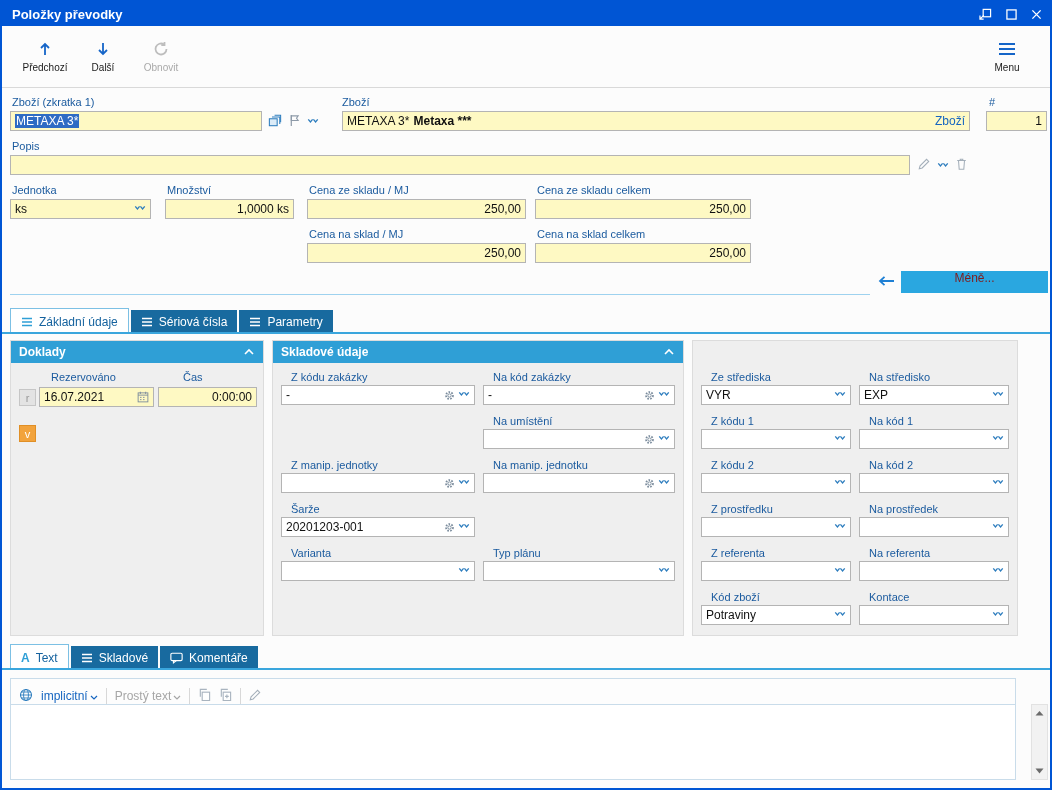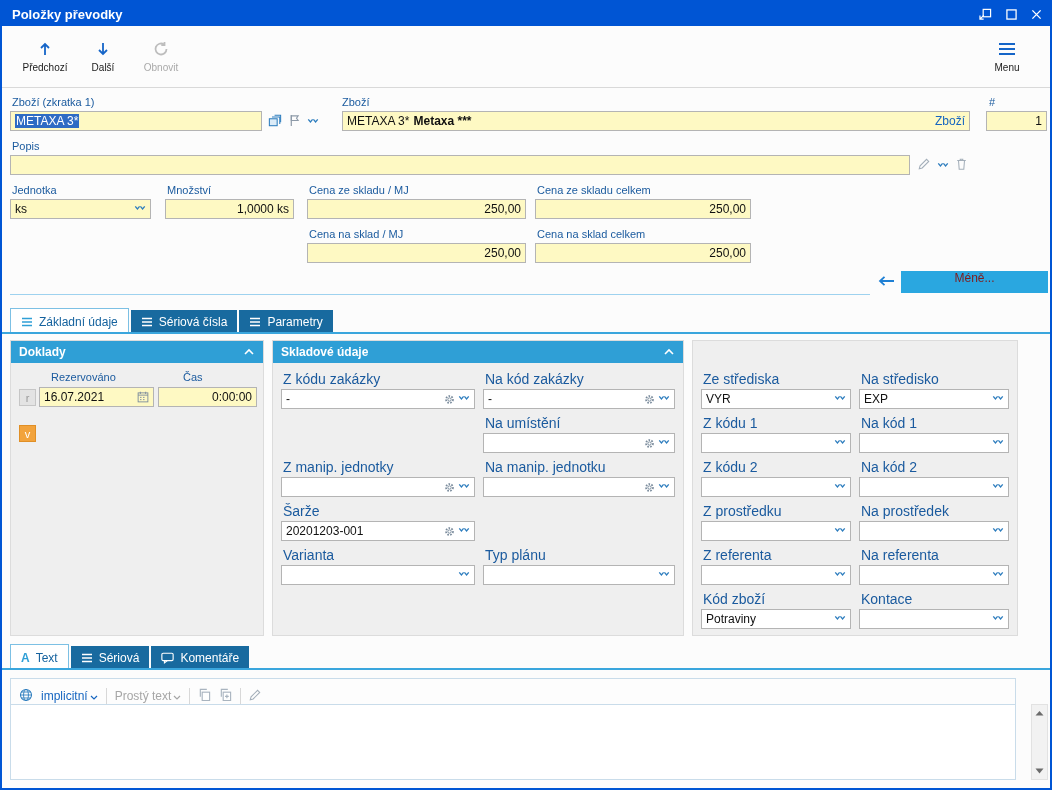--- a/index.html
+++ b/index.html
@@ -29,21 +29,21 @@
   .tabbar{position:absolute;display:flex;gap:2px;align-items:flex-end}
   .tab{display:flex;align-items:center;gap:6px;height:24px;padding:0 10px;background:#186a9f;color:#fff;font-size:12px;cursor:pointer}
   .tab.active{background:#fff;color:#15629e;border:1px solid #7cc0e4;border-bottom:none;height:25px}
   .tab .tico{display:inline-flex;color:#fff}
   .tab.active .tico{color:#2f9fd6}
   .panel{position:absolute;background:#efefef;border:1px solid #dcdcdc;box-sizing:border-box}
   .panel-h{height:22px;background:#2f9fd6;color:#fff;display:flex;align-items:center;padding:0 8px;font-weight:bold;font-size:12px}
   .panel-h .chev{margin-left:auto;display:inline-flex;cursor:pointer}
   .panel-b{position:absolute;left:0;right:0;top:22px;bottom:0}
   .fld{position:absolute}
-  .fld .flabel{display:block;font-size:14px;color:#1a5a9e;margin:0 0 2px 2px;white-space:nowrap}
+  .fld .flabel{display:block;font-size:11px;color:#1a5a9e;margin:0 0 2px 10px;white-space:nowrap}
   .fld .finp{position:relative;background:#fff;border:1px solid #b4b4b4;height:20px;box-sizing:border-box;display:flex;align-items:center;padding:0 4px;font-size:12px}
   .fld .finp .val{flex:1;white-space:nowrap;overflow:hidden}
   .fld .finp .ico{flex:0 0 auto;display:inline-flex;margin-left:3px;cursor:pointer}
   .sqbtn{position:absolute;width:17px;height:17px;display:flex;align-items:center;justify-content:center;font-size:11px;box-sizing:border-box;cursor:pointer}
   .sqbtn.rstyle{background:#e3e3e3;border:1px solid #c6c6c6;color:#9a9a9a}
   .sqbtn.vstyle{background:#f2a33c;border:1px solid #e08f26;color:#fff}
   .etb{position:absolute;background:#fdfdfd;border:1px solid #c9dcea;box-sizing:border-box;display:flex;align-items:center;padding:0 8px;gap:8px}
   .etb .sep{width:1px;height:16px;background:#d8d8d8}
   .etb .lang{color:#1565c0;font-size:12px;display:flex;align-items:center;gap:2px;cursor:pointer}
   .etb .fmt{color:#a6a6a6;font-size:12px;display:flex;align-items:center;gap:2px;cursor:pointer}
@@ -559,21 +559,21 @@
     <div class="tab active">
       <span class="tico" style="font-weight:bold;font-size:12px">A</span>
       <span>Text</span>
     </div>
     <div class="tab">
       <span class="tico">
           <svg width="12" height="10" viewBox="0 0 12 10">
             <path d="M1 1.5h10M1 5h10M1 8.5h10" stroke="currentColor" stroke-width="1.5"></path>
           </svg>
         </span>
-      <span>Sériová</span>
+      <span>Skladové</span>
     </div>
     <div class="tab">
       <span class="tico">
           <svg width="13" height="12" viewBox="0 0 15 13">
             <rect x="1" y="1" width="13" height="8.5" rx="1.5" fill="none" stroke="currentColor" stroke-width="1.3"></rect>
             <path d="M4 9.5V12l3.4-2.5" fill="none" stroke="currentColor" stroke-width="1.3"></path>
           </svg>
         </span>
       <span>Komentáře</span>
     </div>

